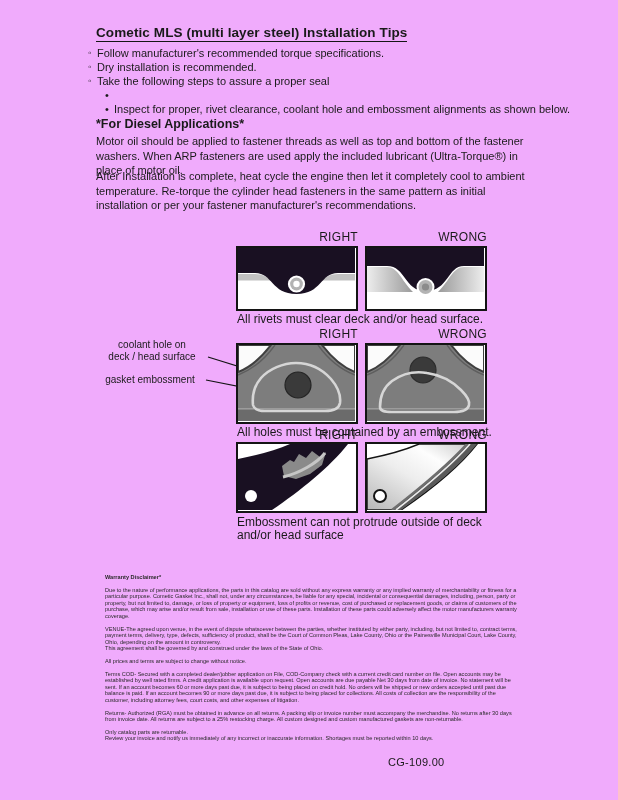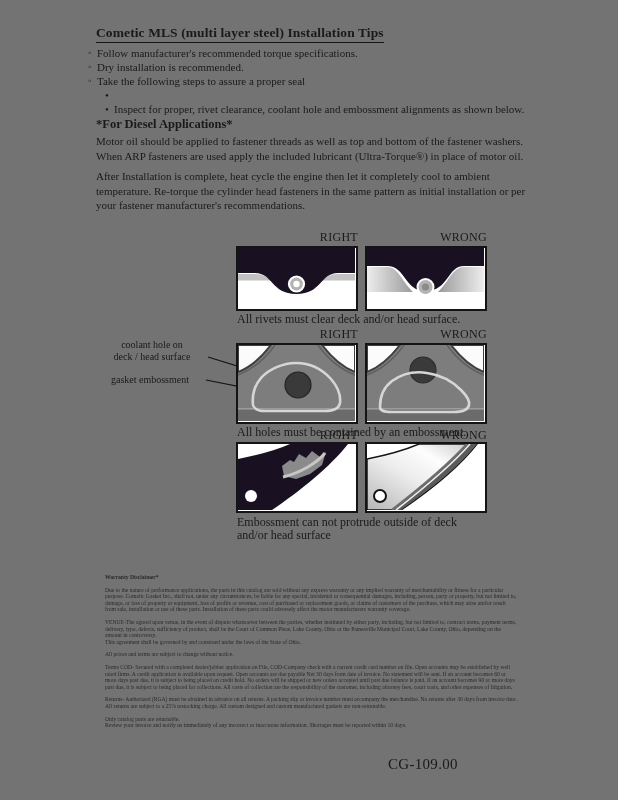--- a/index.html
+++ b/index.html
@@ -1,18 +1,18 @@
 <!DOCTYPE html>
 <html><head>
 <meta charset="utf-8">
 <style>
   html,body{margin:0;padding:0;background:#fff;}
   .page{
-    position:relative;width:618px;height:800px;background:#737373;
-    font-family:Liberation Serif, serif;color:#1a1a1a;overflow:hidden;
+    position:relative;width:618px;height:800px;background:#f0abfc;
+    font-family:Liberation Sans, sans-serif;color:#1a1a1a;overflow:hidden;
   }
   .abs{position:absolute;}
   .title{
     left:96px;top:25px;font-size:13.5px;font-weight:700;letter-spacing:.1px;
     border-bottom:1.6px solid #151515;padding-bottom:1px;
   }
   .bullets{left:88px;top:46px;font-size:11px;}
   .bullet-row{display:flex;align-items:flex-start;height:14px;line-height:14px;}
   .bullet-row .mark{width:9px;font-size:10px;flex:0 0 auto;}
   .bullet-row.sub{margin-left:17px;}
@@ -23,21 +23,21 @@
   .p2{top:169px;}
   .note{top:219px;}
   .dg-label{font-size:12px;text-align:right;height:13px;line-height:13px;letter-spacing:.3px;}
   .dg-box{border:2.5px solid #141414;box-sizing:border-box;background:#fff;}
   .dg-box svg{display:block;}
   .caption{font-size:12px;line-height:13px;white-space:pre-line;}
   .callout{font-size:10px;line-height:11.5px;text-align:center;}
   .legal{left:105px;top:574px;width:412px;font-size:5.6px;line-height:6.6px;color:#2a2a2a;}
   .legal .lg-h{font-weight:700;margin:0 0 6px 0;}
   .legal p{margin:0 0 6px 0;white-space:pre-line;}
-  .footer-code{left:388px;top:756px;font-size:15px;letter-spacing:.3px;color:#1a1a1a;}
+  .footer-code{left:388px;top:756px;font-size:11px;letter-spacing:.3px;color:#1a1a1a;}
   .leader-svg{pointer-events:none;}
 </style>
 </head>
 <body>
 
 <div class="page">
 
   <div class="abs title">Cometic MLS (multi layer steel) Installation Tips</div>
 
   <div class="abs bullets">

